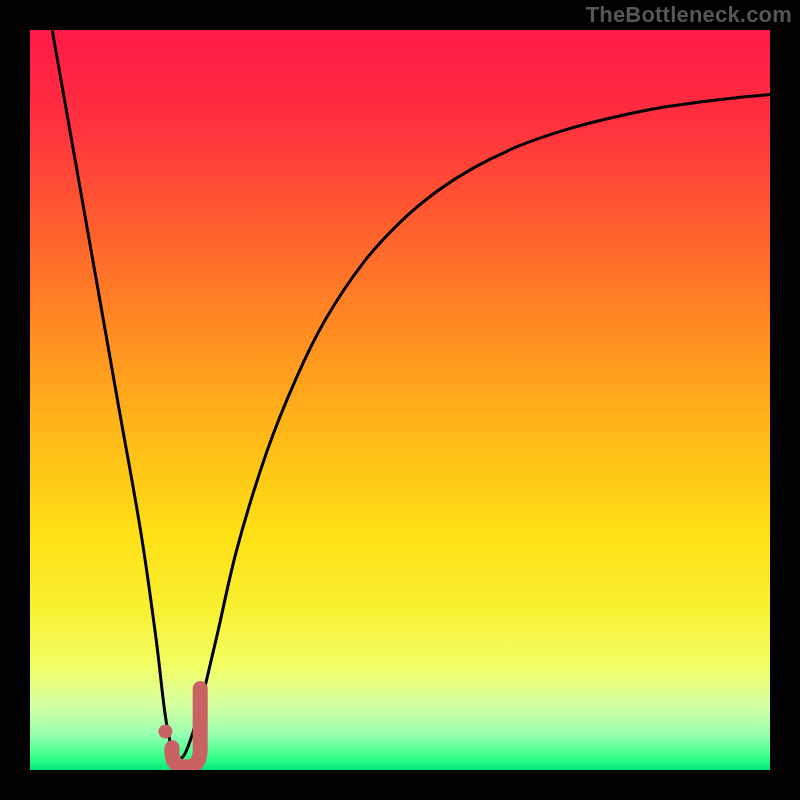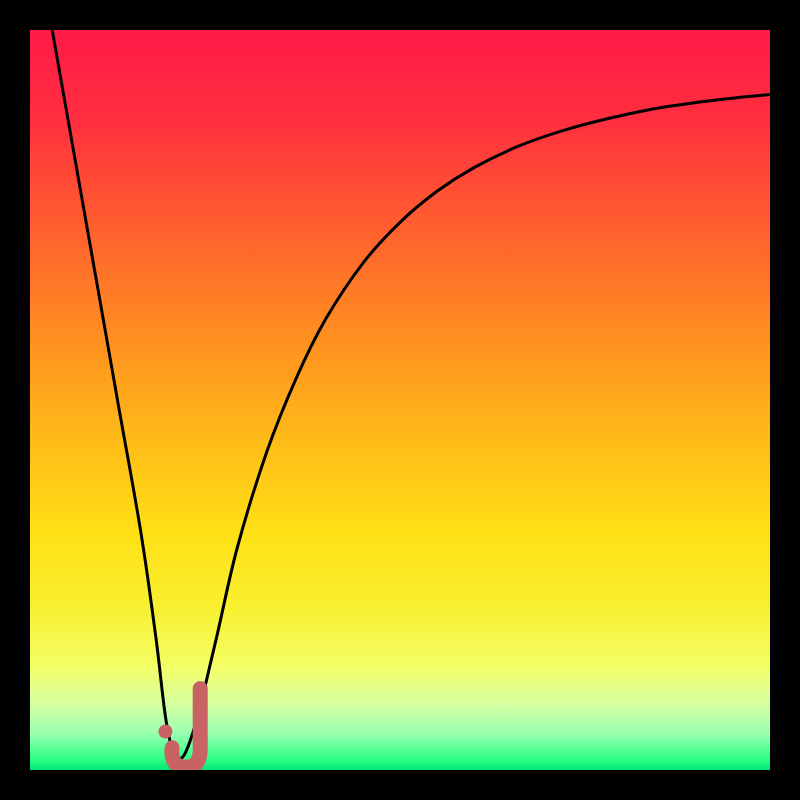--- a/index.html
+++ b/index.html
@@ -30,20 +30,21 @@
   svg {
     position: absolute;
     top: 0;
     left: 0;
   }
 </style>
 </head>
 <body>
 <div class="frame">
 
+  <div class="watermark">TheBottleneck.com</div>
 
   <svg id="chart-svg" width="800" height="800" viewBox="0 0 800 800">
     <defs>
       <linearGradient id="bg-grad" x1="0" y1="0" x2="0" y2="1">
           <stop offset="0%" stop-color="#ff1a47"></stop>
           <stop offset="12%" stop-color="#ff2f3f"></stop>
           <stop offset="25%" stop-color="#ff5a30"></stop>
           <stop offset="40%" stop-color="#ff8a22"></stop>
           <stop offset="55.00000000000001%" stop-color="#ffba18"></stop>
           <stop offset="68%" stop-color="#ffe015"></stop>

